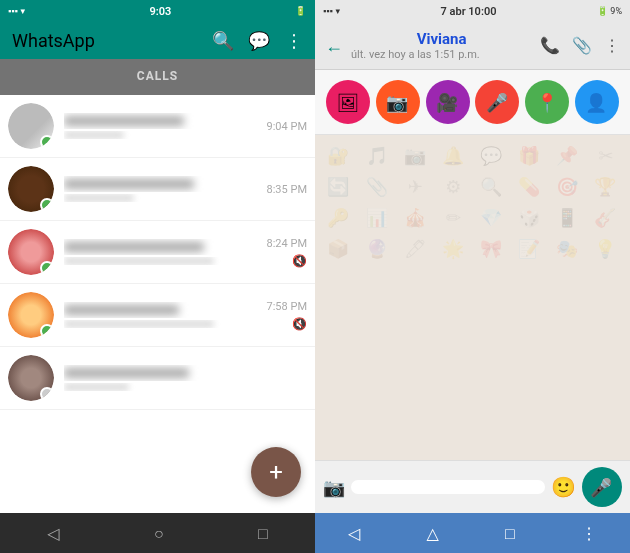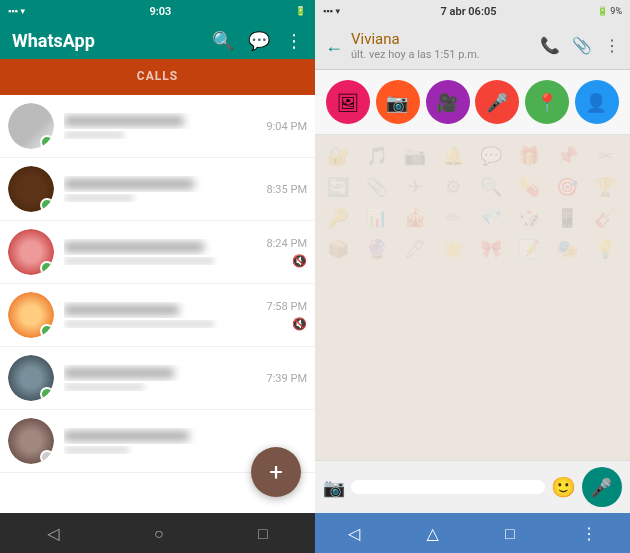--- a/index.html
+++ b/index.html
@@ -46,37 +46,37 @@
     }
 
     .app-header {
       background: #00897B;
       padding: 8px 12px;
       display: flex;
       align-items: center;
       justify-content: space-between;
     }
     .app-title {
-      color: #ffffff;
+      color: #000000;
       font-size: 18px;
-      font-weight: 700;
+      font-weight: 400;
     }
     .header-icons {
       display: flex;
       gap: 14px;
       align-items: center;
     }
     .header-icon {
       color: #fff;
       font-size: 18px;
       cursor: pointer;
     }
 
     .tabs-bar {
-      background: #c2410c;
+      background: #737373;
       display: flex;
       border-bottom: 2px solid transparent;
     }
     .tab {
       flex: 1;
       text-align: center;
       padding: 10px 4px;
       color: rgba(255,255,255,0.7);
       font-size: 12px;
       font-weight: 700;
@@ -261,22 +261,23 @@
     .back-btn {
       color: #00897B;
       font-size: 18px;
       cursor: pointer;
     }
     .chat-header-info {
       flex: 1;
     }
     .chat-header-name {
       font-size: 15px;
-      font-weight: 400;
-      color: #a16207;
+      font-weight: 700;
+      color: #1d4ed8;
+      text-align: center;
     }
     .chat-header-sub {
       font-size: 11px;
       color: #888;
     }
     .chat-header-actions {
       display: flex;
       gap: 12px;
       align-items: center;
     }
@@ -469,35 +470,20 @@
         <div class="chat-preview">
             <span class="blur-bar-sm" style="width:150px; filter:blur(3px);"></span>
           </div>
       </div>
       <div class="chat-meta">
         <span class="chat-time">7:58 PM</span>
         <span class="mute-icon">🔇</span>
       </div>
     </div>
 
-    <div class="chat-item">
-      <div class="avatar">
-        <div class="avatar-circle" style="background: radial-gradient(circle, #78909c 30%, #263238 100%);"></div>
-        <div class="avatar-badge" style="background:#4CAF50;"></div>
-      </div>
-      <div class="chat-info">
-        <div class="chat-name"><span class="blur-bar" style="width:110px; filter:blur(4px); background:#aaa;"></span></div>
-        <div class="chat-preview">
-            <span class="blur-bar-sm" style="width:80px; filter:blur(3px);"></span>
-          </div>
-      </div>
-      <div class="chat-meta">
-        <span class="chat-time">7:39 PM</span>
-      </div>
-    </div>
 
     <div class="chat-item">
       <div class="avatar">
         <div class="avatar-circle" style="background: radial-gradient(circle, #a1887f 30%, #4e342e 100%);"></div>
         <div class="avatar-badge" style="background:#ccc;"></div>
       </div>
       <div class="chat-info">
         <div class="chat-name"><span class="blur-bar" style="width:125px; filter:blur(4px); background:#aaa;"></span></div>
         <div class="chat-preview">
             <span class="blur-bar-sm" style="width:65px; filter:blur(3px);"></span>
@@ -523,21 +509,21 @@
 </div>
 
 <div class="right-panel">
 
   <div class="status-bar-right">
     <div class="status-icons-right">
       <span class="status-icon-right">▪▪▪</span>
       <span class="status-icon-right">▾</span>
     </div>
     <span class="time-right">
-      <span>7 abr</span>&nbsp;<span>06:05</span>
+      <span>7 abr</span>&nbsp;<span>10:00</span>
     </span>
     <div class="status-icons-right">
       <span class="status-icon-right">🔋 <span>9%</span></span>
     </div>
   </div>
 
   <div class="chat-header">
     <span class="back-btn">←</span>
     <div class="chat-header-info">
       <div class="chat-header-name">Viviana</div>

